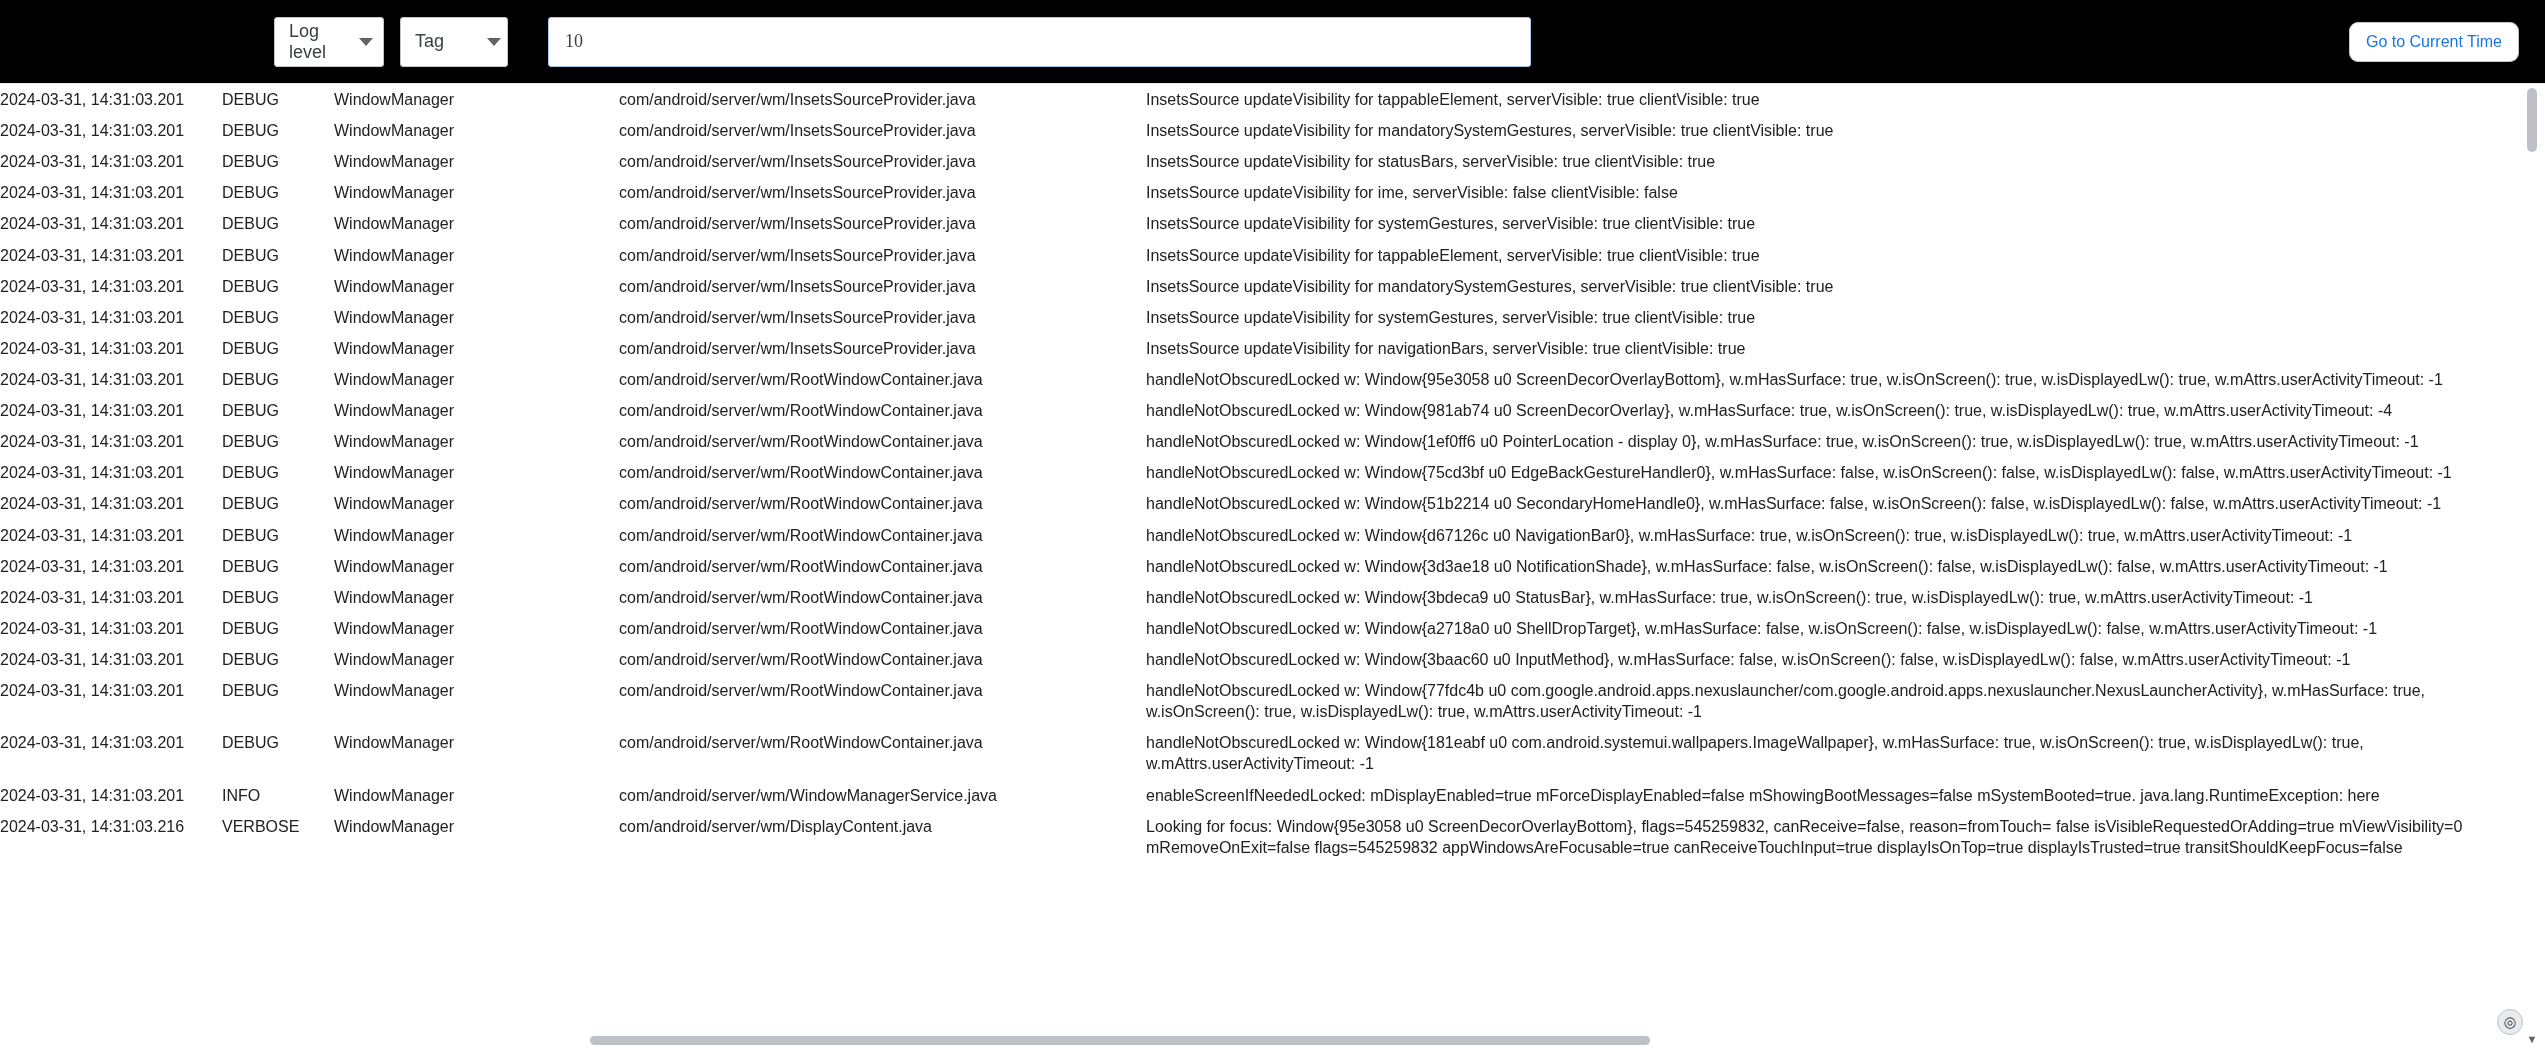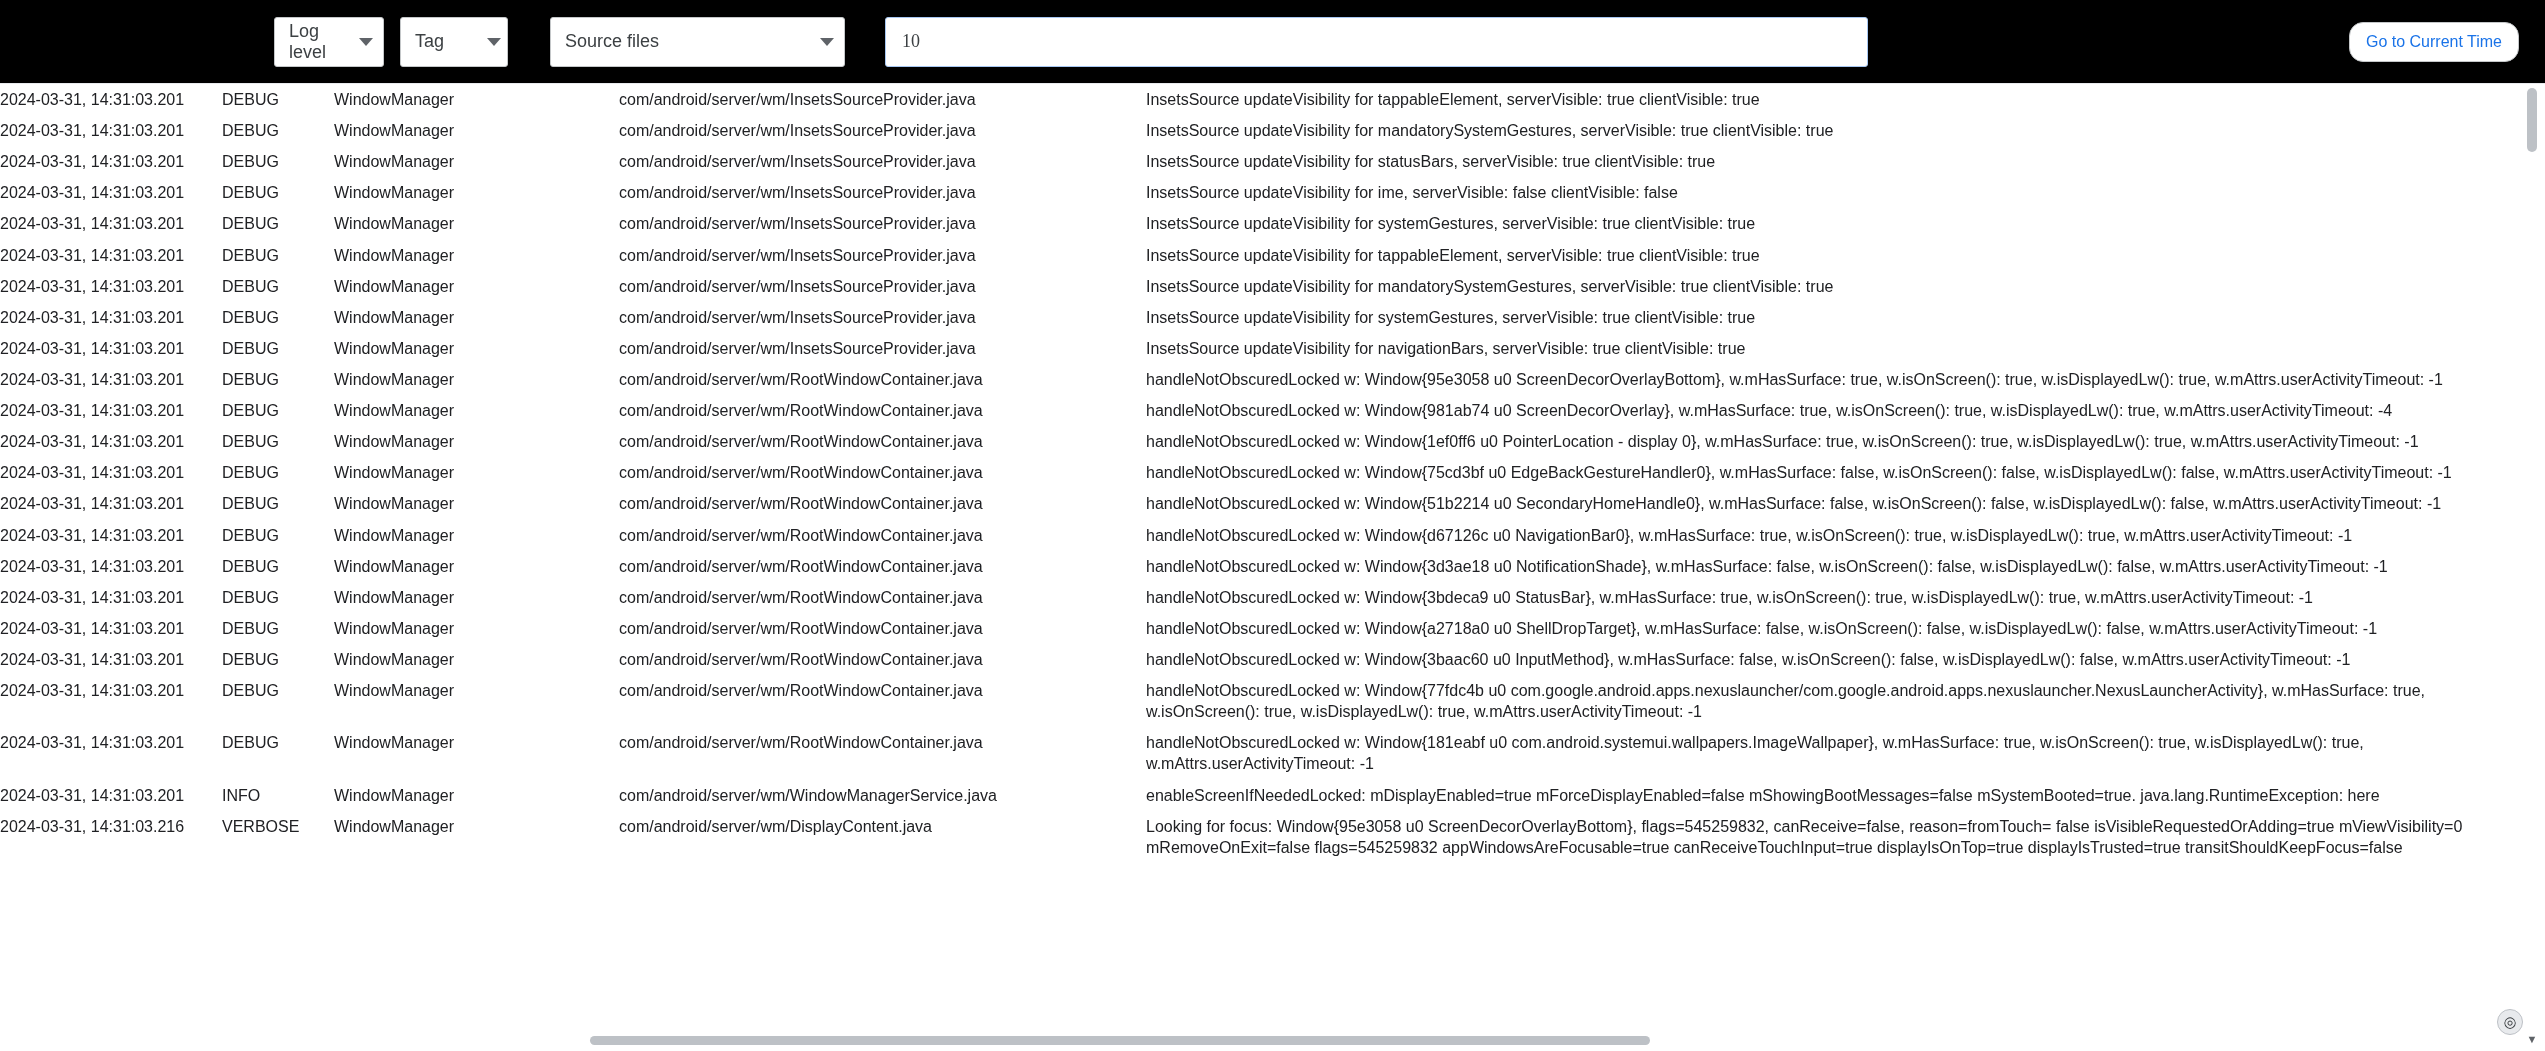--- a/index.html
+++ b/index.html
@@ -66,21 +66,21 @@
     font-family: Liberation Serif, serif;
   }
   .search-box .val { color: #3c4043; }
   .btn-current-time {
     position: absolute;
     right: 26px;
     top: 22px;
     height: 40px;
     padding: 0 16px;
     border: 1px solid #c4c7c9;
-    border-radius: 14px;
+    border-radius: 9px;
     background: #ffffff;
     color: #1a73e8;
     font-size: 16px;
     display: flex;
     align-items: center;
     cursor: pointer;
   }
 
   
   .log-area {
@@ -173,24 +173,20 @@
     <div class="dropdown dd-loglevel">
       <span>Log level</span>
       <span class="caret"></span>
     </div>
 
     <div class="dropdown dd-tag">
       <span>Tag</span>
       <span class="caret"></span>
     </div>
 
-    <div class="dropdown dd-sourcefiles">
-      <span>Source files</span>
-      <span class="caret"></span>
-    </div>
 
     <div class="search-box">
       <span class="val">10</span>
     </div>
 
     <div class="btn-current-time">
       <span>Go to Current Time</span>
     </div>
   </div>
 

